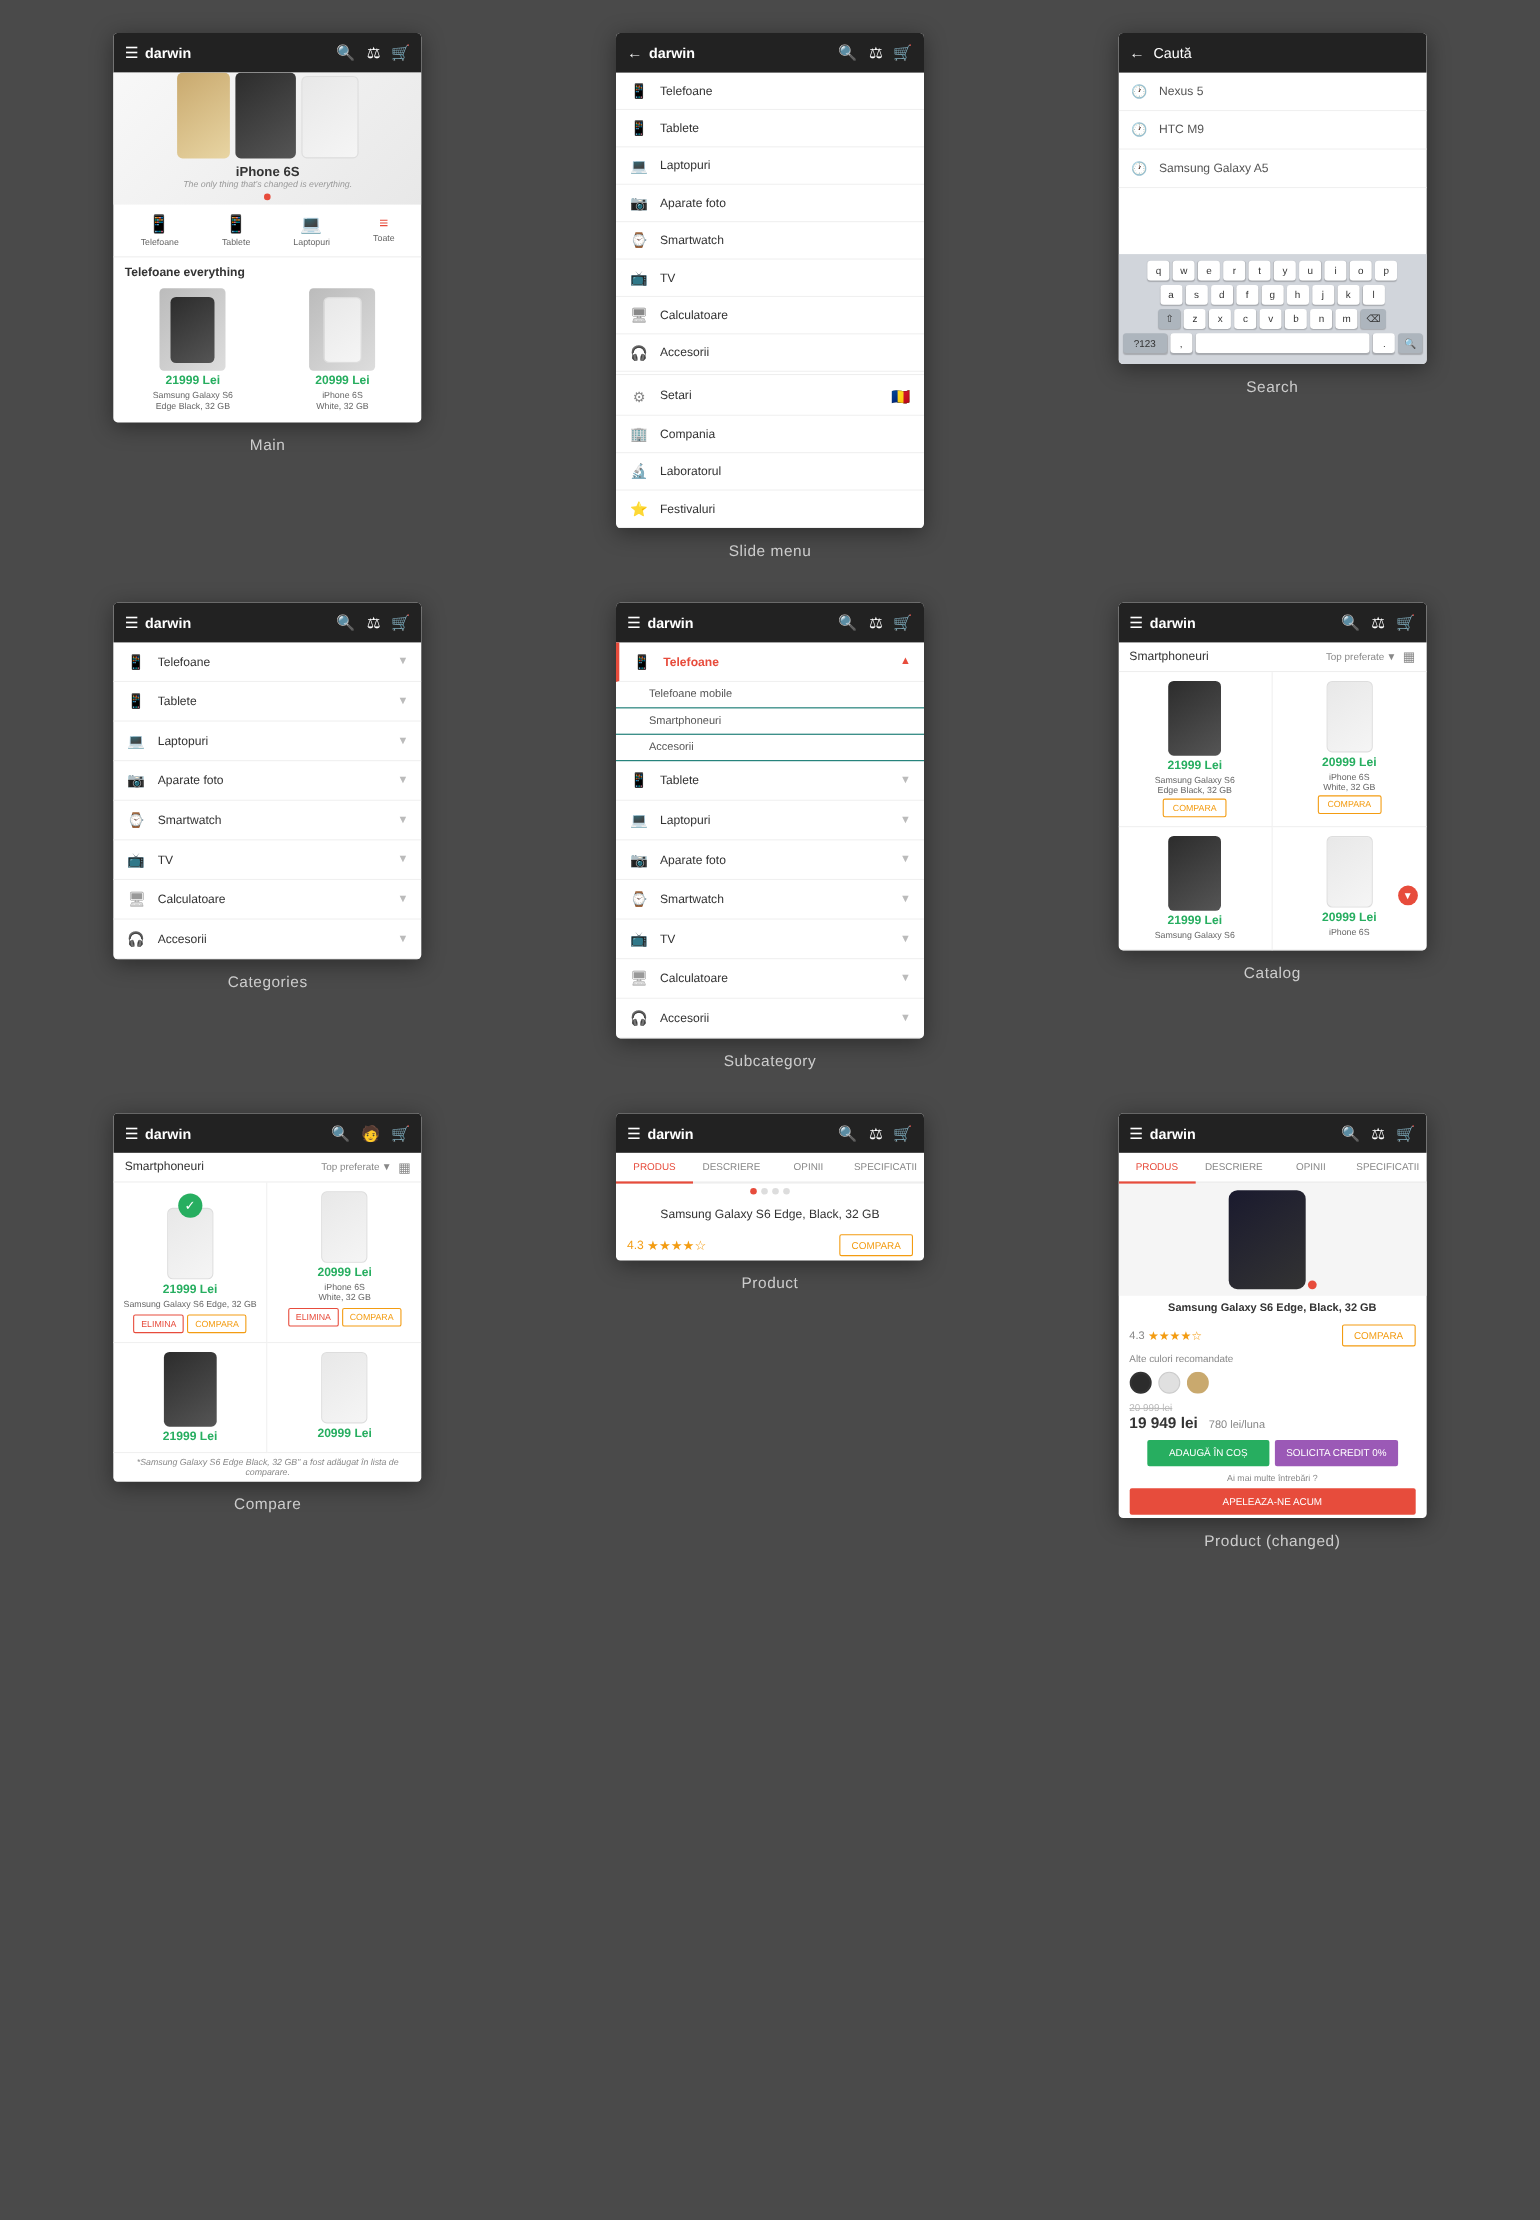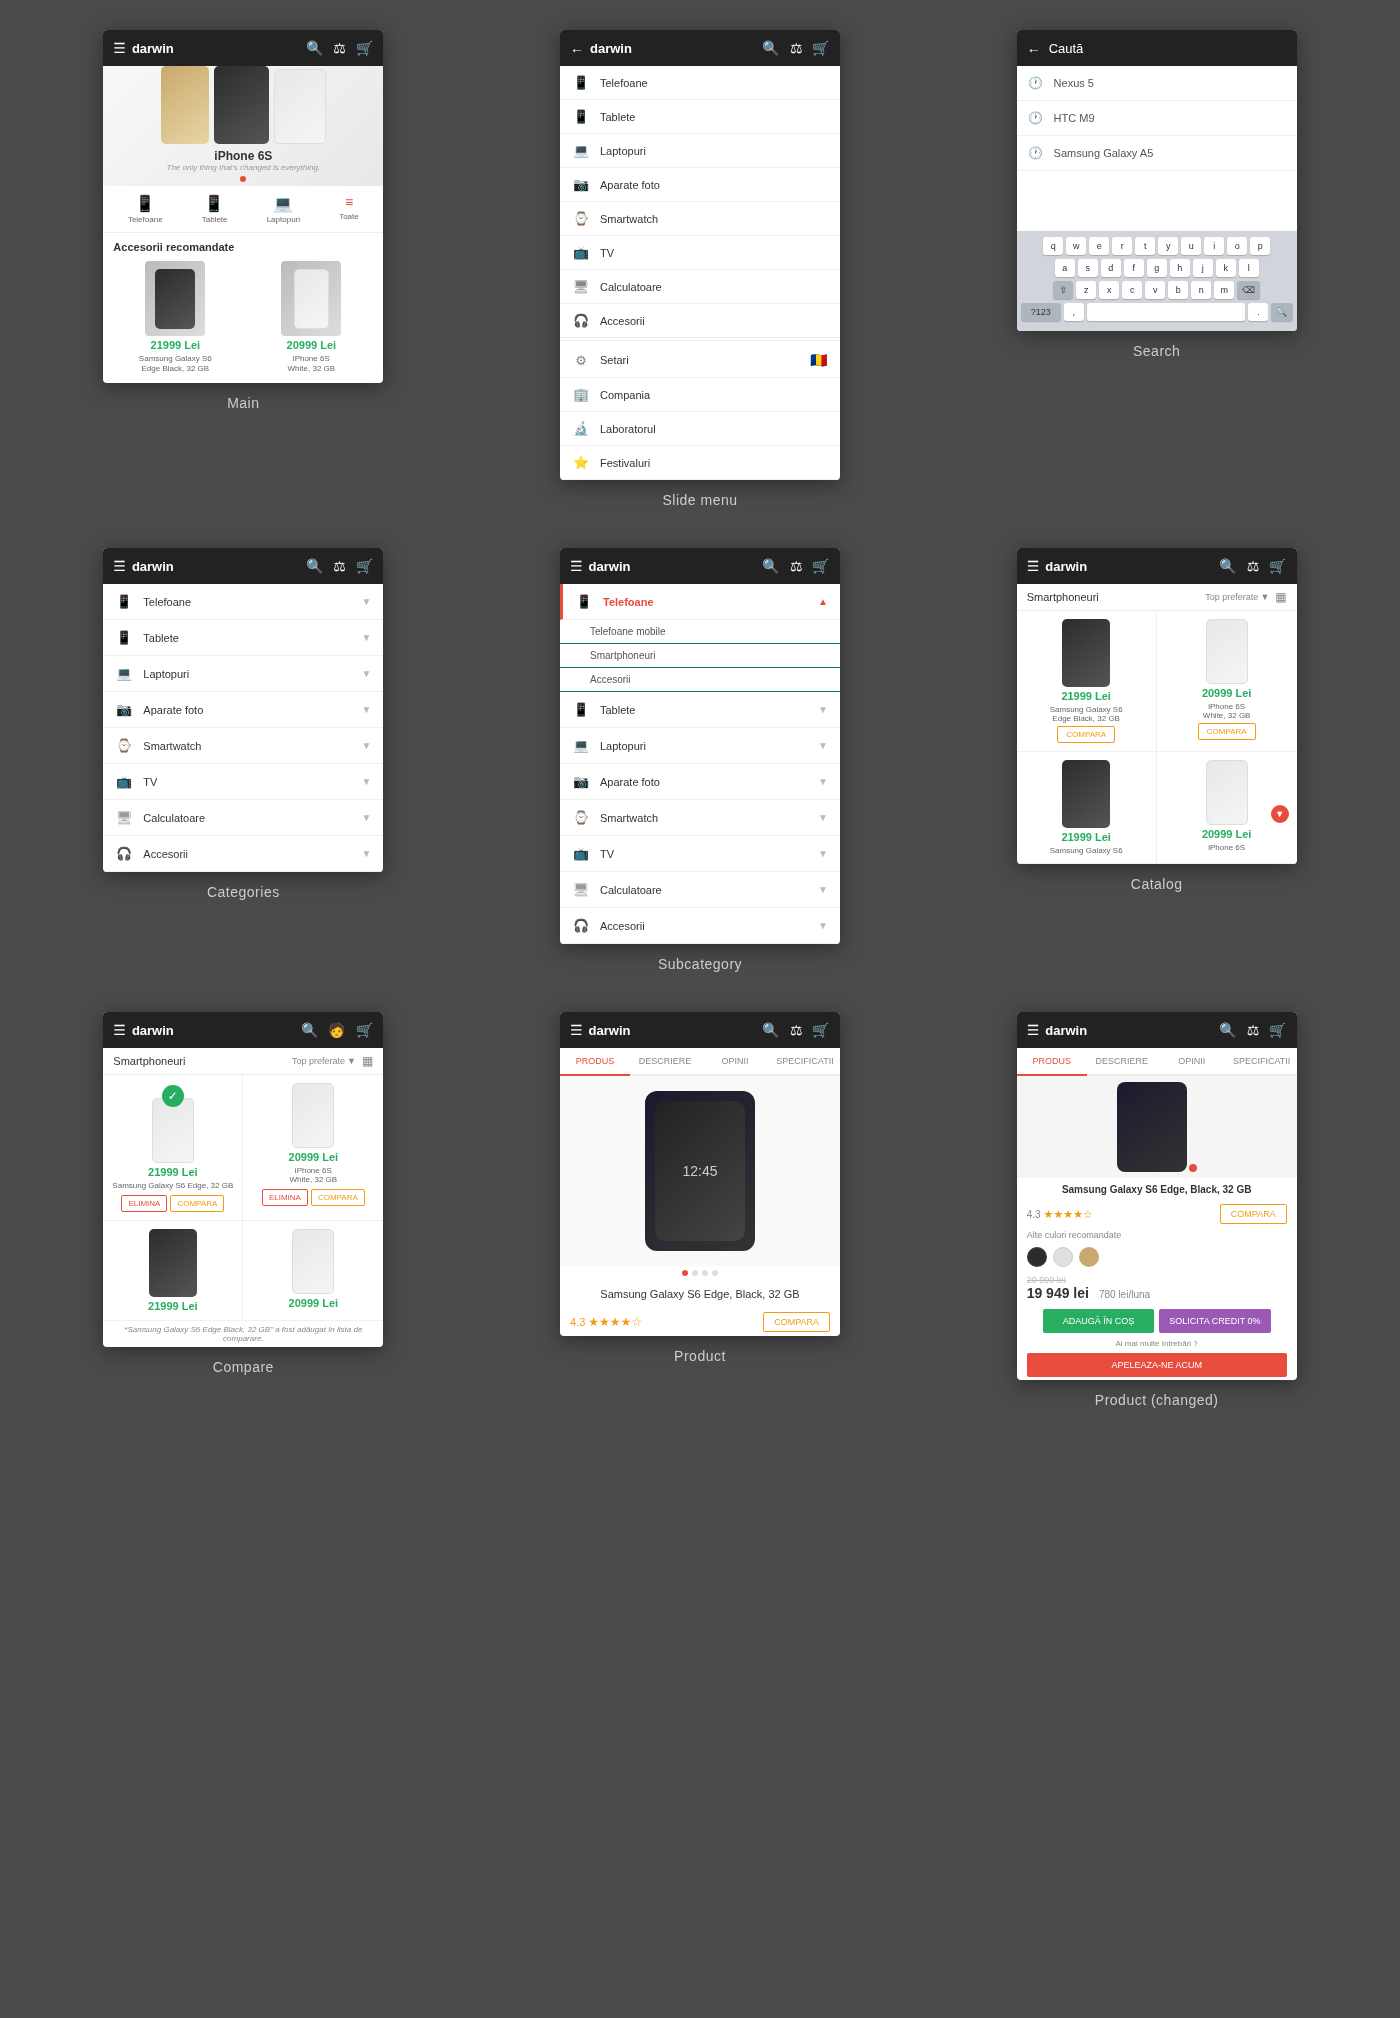--- a/index.html
+++ b/index.html
@@ -620,21 +620,21 @@
         <div class="cat-tab">
           <span class="cat-icon" style="color:#e74c3c;">💻</span>
           <span class="cat-label">Laptopuri</span>
         </div>
         <div class="cat-tab">
           <span class="cat-icon" style="color:#e74c3c; font-size:14px;">≡</span>
           <span class="cat-label">Toate</span>
         </div>
       </div>
 
-      <div class="section-title">Accesorii recomandate</div>
+      <div class="section-title">Telefoane everything</div>
       <div class="product-grid">
         <div class="product-card">
           <div class="product-img-placeholder">
             <div class="phone-s6" style="width:40px;height:60px;"></div>
           </div>
           <span class="product-price">21999 Lei</span>
           <span class="product-name">Samsung Galaxy S6<br>Edge Black, 32 GB</span>
         </div>
         <div class="product-card">
           <div class="product-img-placeholder">
@@ -1006,27 +1006,20 @@
           <span class="icon-btn">⚖</span>
           <span class="icon-btn">🛒</span>
         </div>
       </div>
       <div class="product-tabs">
         <div class="product-tab active">PRODUS</div>
         <div class="product-tab">DESCRIERE</div>
         <div class="product-tab">OPINII</div>
         <div class="product-tab">SPECIFICATII</div>
       </div>
-      <div class="product-main-img">
-        <div style="width:110px;height:160px;background:linear-gradient(145deg,#1a1a2e,#333);border-radius:12px;display:flex;align-items:center;justify-content:center;">
-          <div style="width:90px;height:140px;background:linear-gradient(135deg,#222,#444);border-radius:10px;display:flex;align-items:center;justify-content:center;font-size:20px;color:#888;">
-            <span style="color:#ccc;font-size:14px;">12:45</span>
-          </div>
-        </div>
-      </div>
       <div class="product-dots">
         <div class="dot active"></div>
         <div class="dot"></div>
         <div class="dot"></div>
         <div class="dot"></div>
       </div>
       <div class="product-title-section">
         <div class="product-title-text">Samsung Galaxy S6 Edge, Black, 32 GB</div>
       </div>
       <div style="display:flex;align-items:center;justify-content:space-between;padding:4px 10px;">

